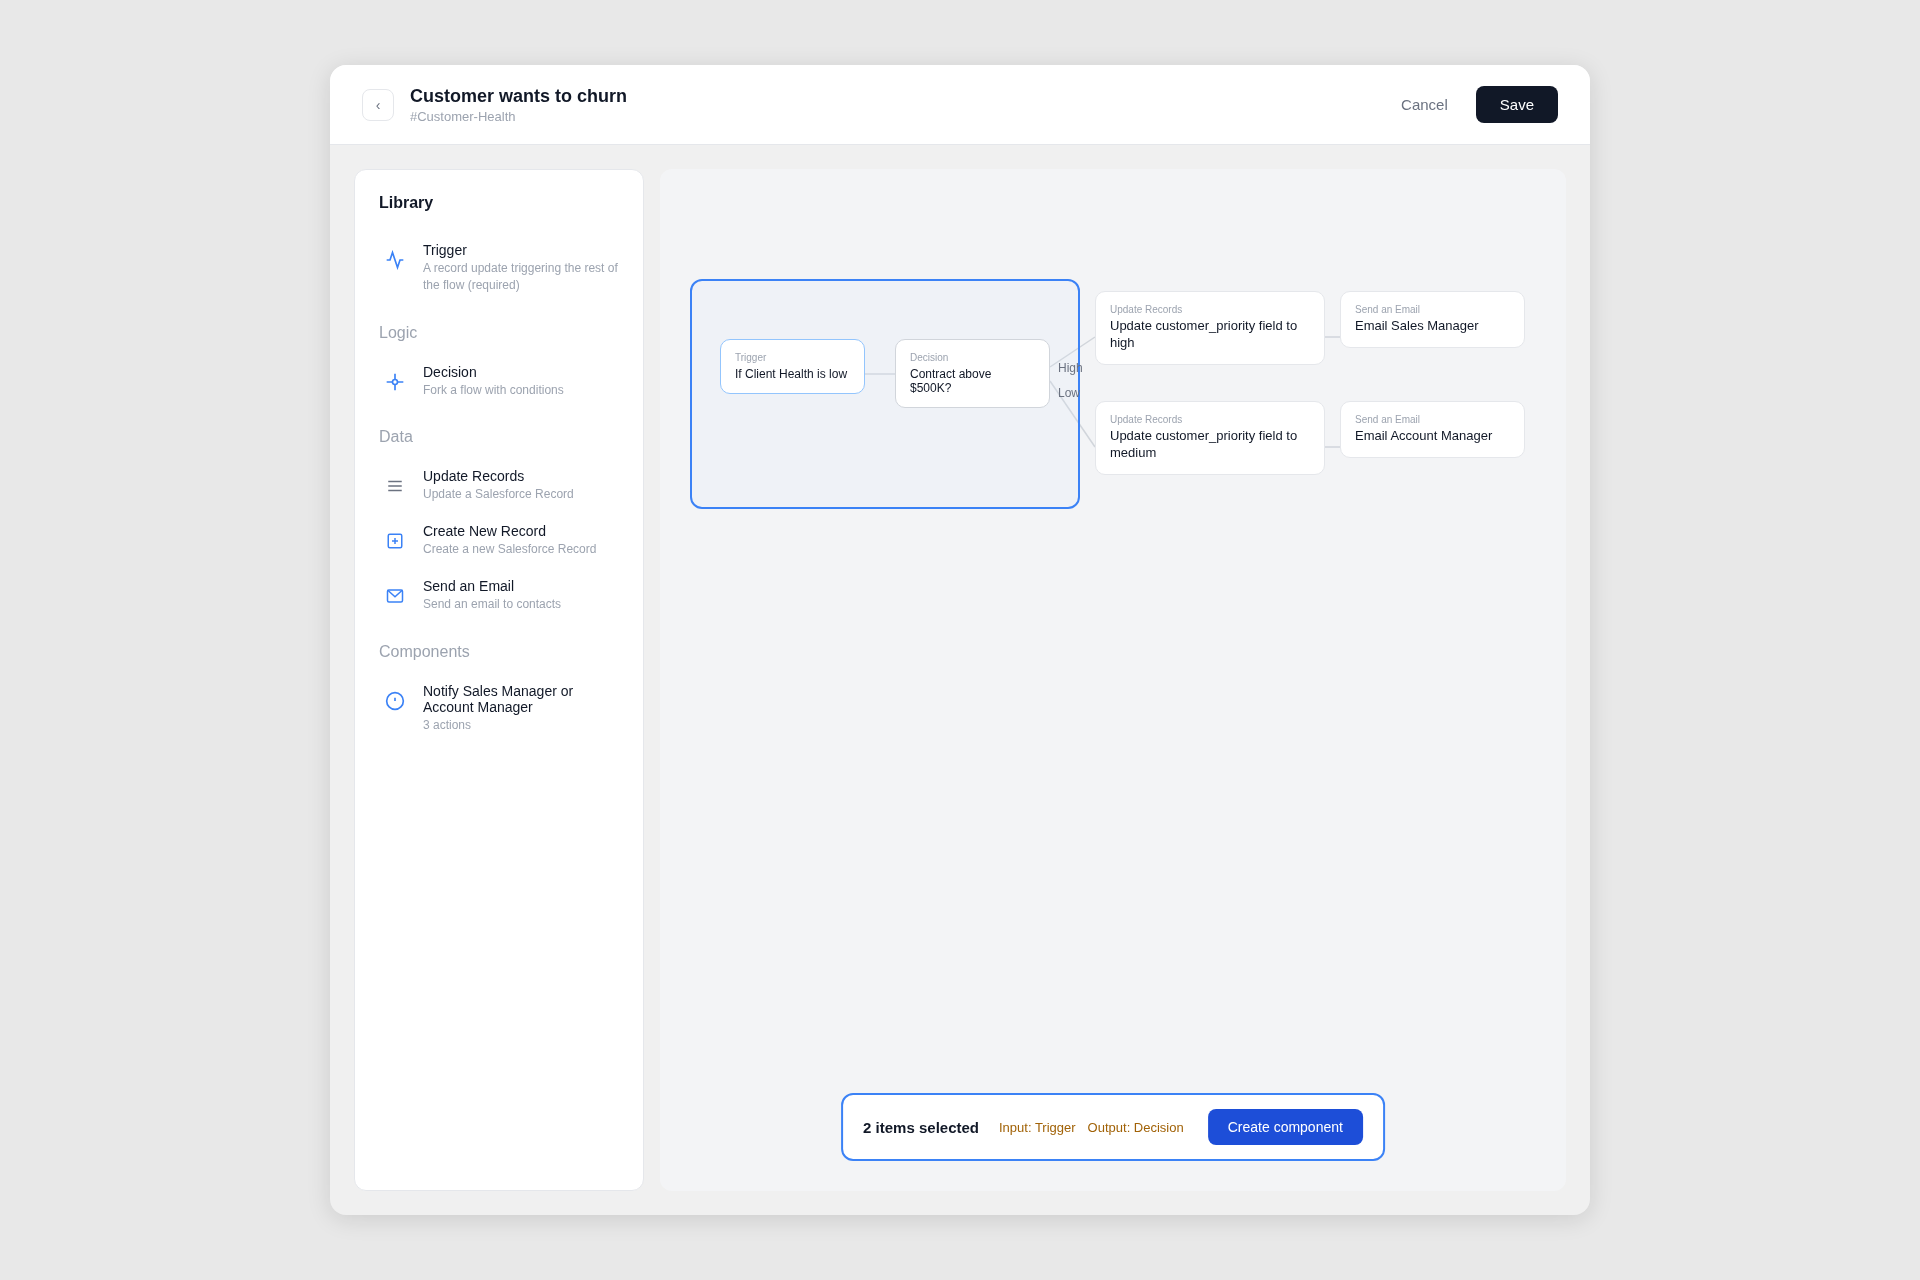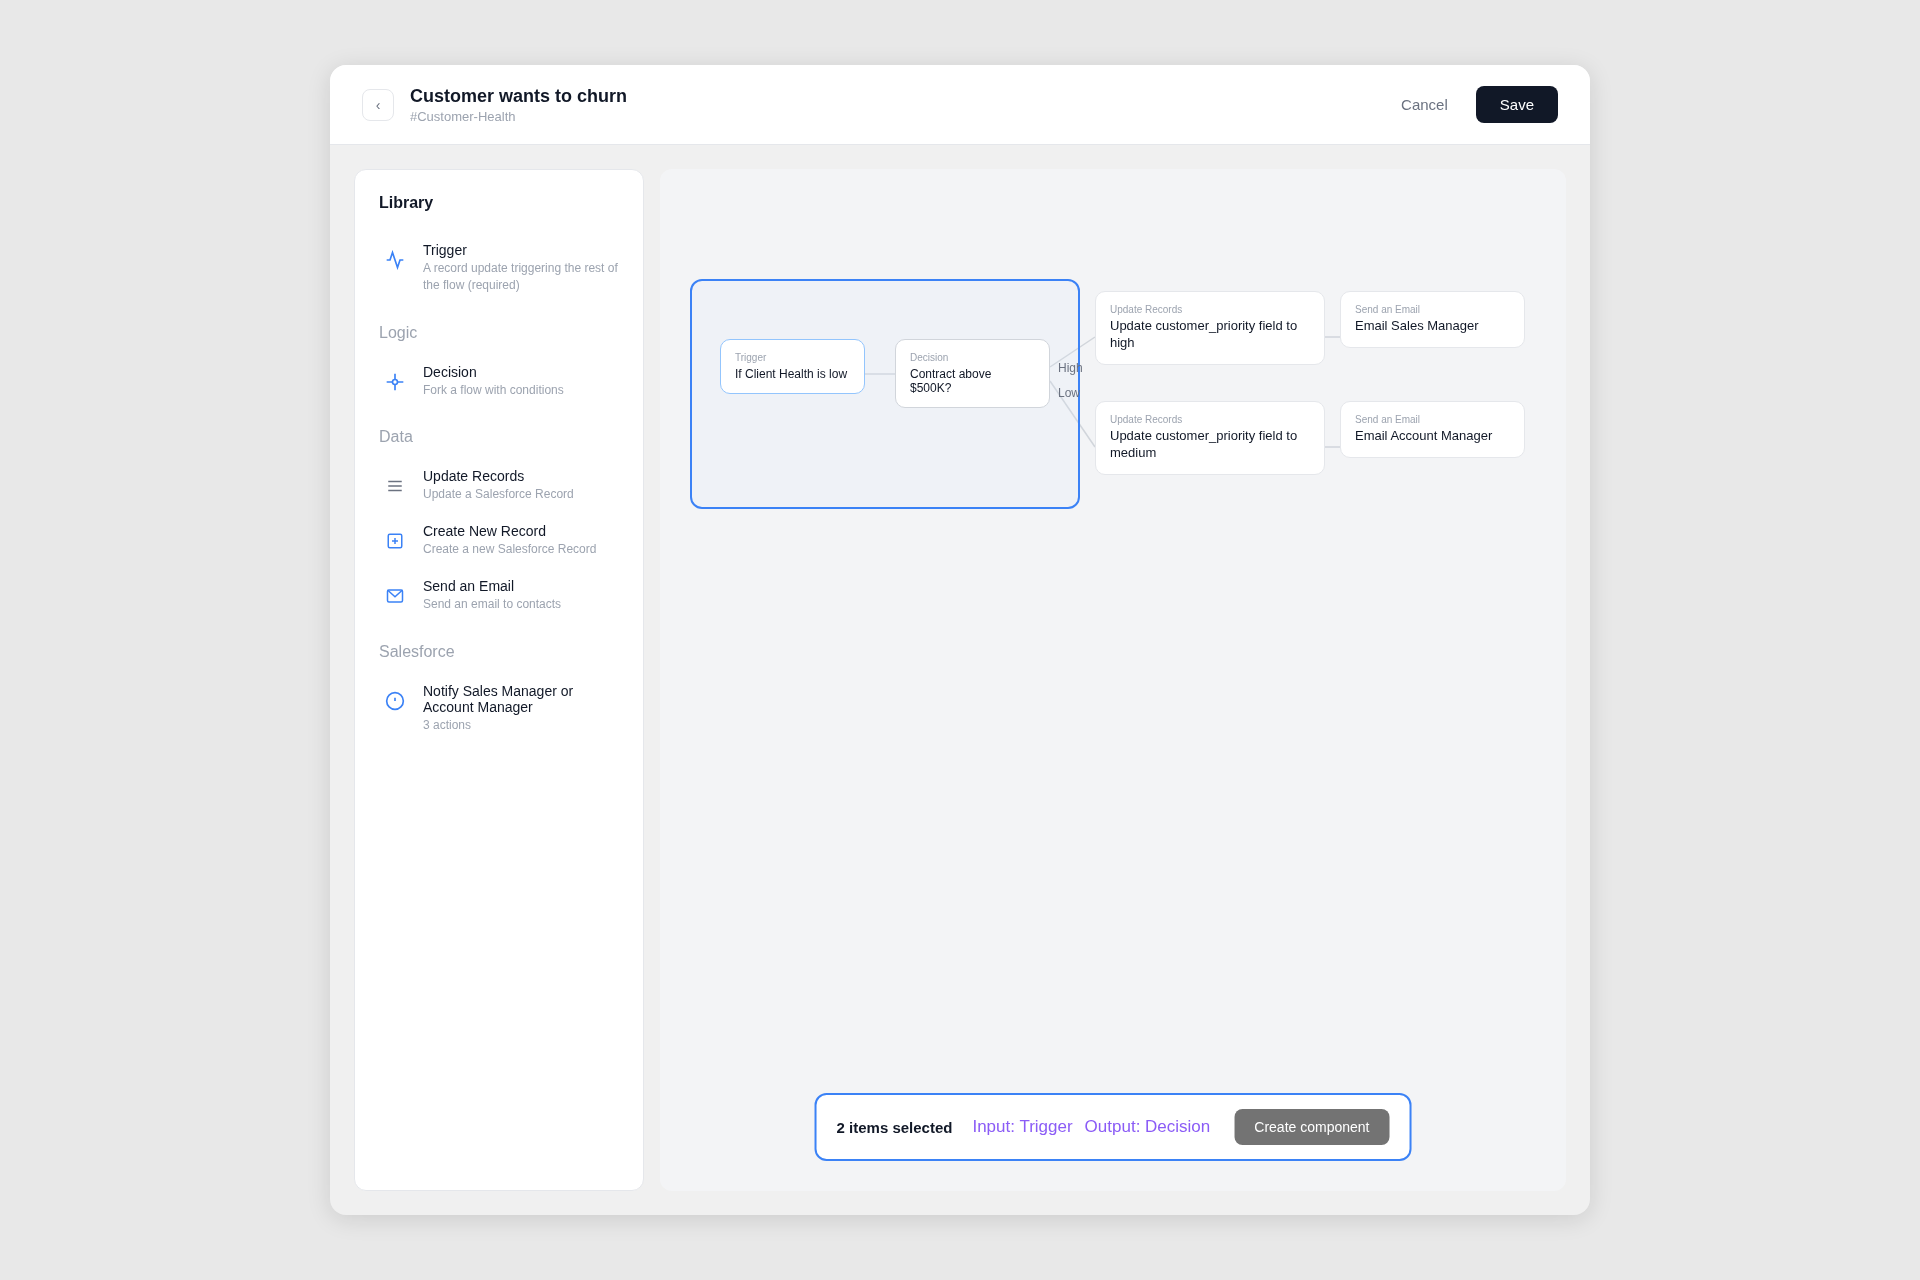--- a/index.html
+++ b/index.html
@@ -335,31 +335,31 @@
       white-space: nowrap;
     }
 
     .toolbar-selected {
       font-size: 15px;
       font-weight: 600;
       color: #111827;
     }
 
     .toolbar-info {
-      font-size: 17px;
-      color: #8b5cf6;
+      font-size: 13px;
+      color: #a16207;
     }
 
     .toolbar-info + .toolbar-info {
       margin-left: -8px;
       text-align: right;
     }
 
     .btn-create {
-      background: #737373;
+      background: #1d4ed8;
       color: #fff;
       border: none;
       border-radius: 8px;
       padding: 10px 20px;
       font-size: 14px;
       font-weight: 500;
       cursor: pointer;
       margin-left: 4px;
     }
   </style>
@@ -450,21 +450,21 @@
             <rect x="2" y="4" width="20" height="16" rx="2"></rect>
             <polyline points="2,4 12,13 22,4"></polyline>
           </svg>
         </div>
         <div class="library-item-text">
           <div class="library-item-name">Send an Email</div>
           <div class="library-item-desc">Send an email to contacts</div>
         </div>
       </div>
 
-      <div class="library-section-label">Salesforce</div>
+      <div class="library-section-label">Components</div>
 
       <div class="library-item">
         <div class="library-item-icon library-icon-blue">
           <svg width="20" height="20" viewBox="0 0 24 24" fill="none" stroke="currentColor" stroke-width="2">
             <circle cx="12" cy="12" r="10"></circle>
             <line x1="12" y1="8" x2="12" y2="12"></line>
             <line x1="12" y1="16" x2="12.01" y2="16"></line>
           </svg>
         </div>
         <div class="library-item-text">

